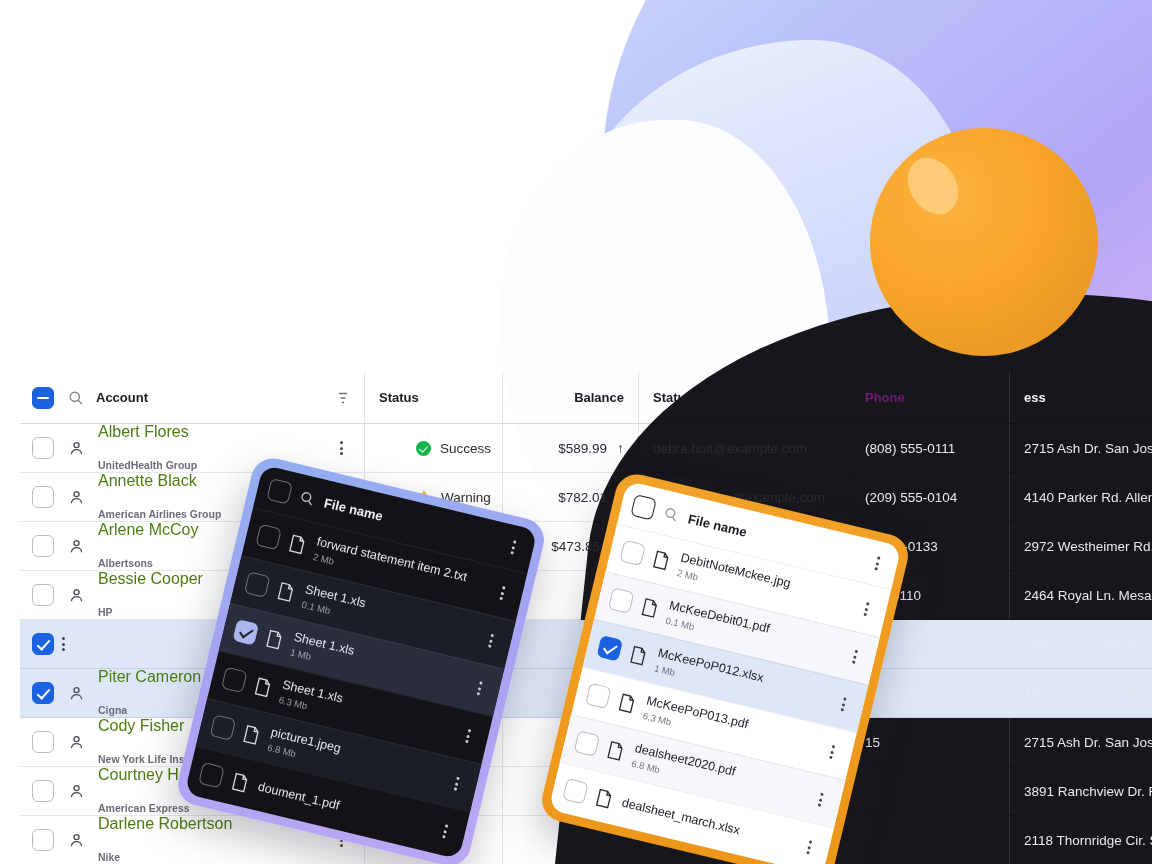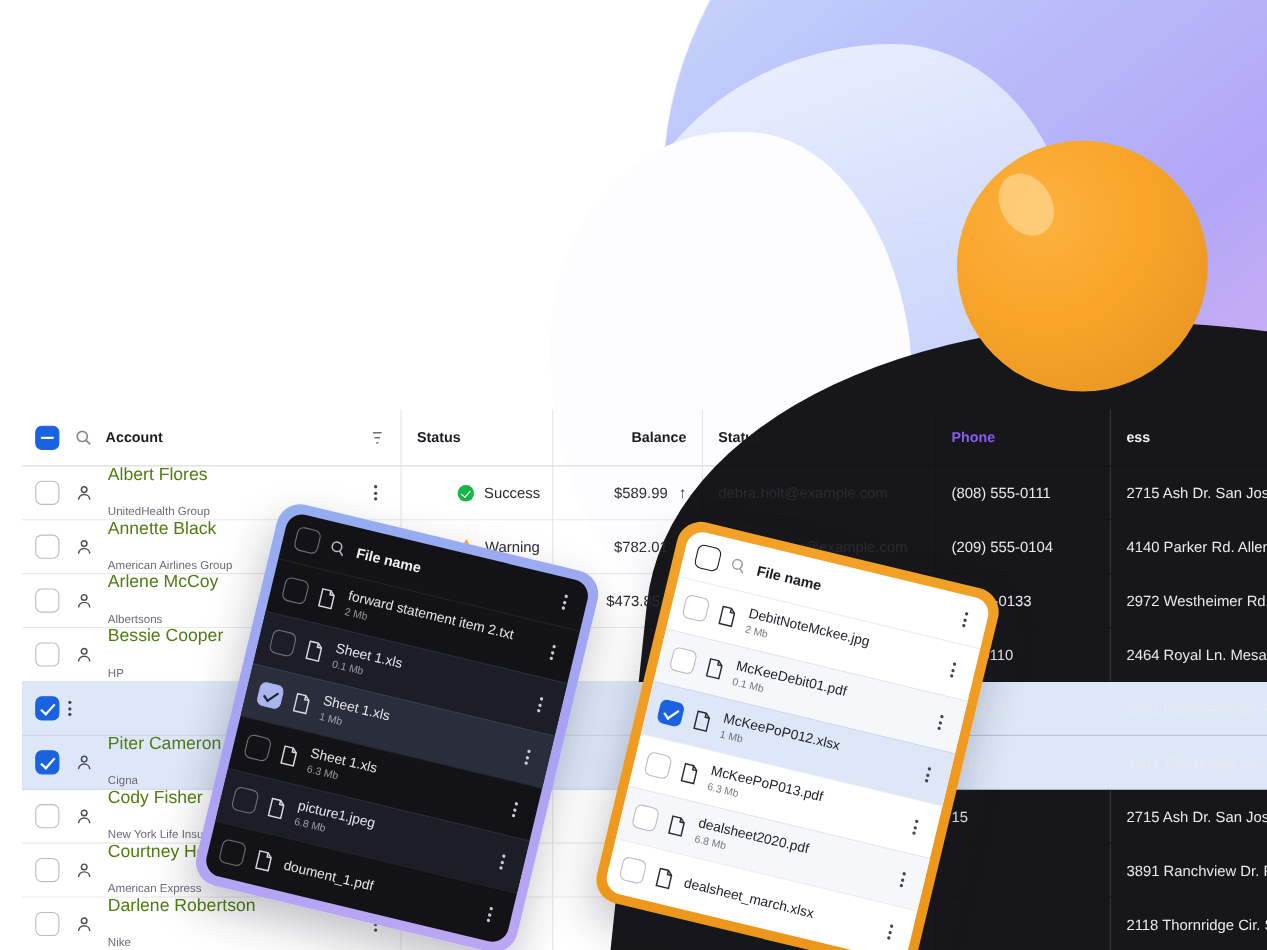--- a/index.html
+++ b/index.html
@@ -148,21 +148,21 @@
     background: #fff;
     border-radius: 1px;
   }
   .cb.dark { border-color: #6d7079; background: transparent; }
   .cb.dark.checked { background: #aab6ee; border-color: #aab6ee; }
   .cb.dark.checked::after { border-color: #22242c; }
 
   .acct-main { display: flex; align-items: center; gap: 13px; flex: 1; min-width: 0; }
   .acct-text { display: flex; flex-direction: column; justify-content: center; min-width: 0; }
   .acct-name { font-size: 16px; color: #4d7c0f; line-height: 1.15; }
-  .acct-org  { font-size: 10.5px; color: #6b6d77; line-height: 1.3; margin-top: 17px; }
+  .acct-org  { font-size: 10.5px; color: #6b6d77; line-height: 1.3; margin-top: 17px; font-weight: bold; }
 
   .icon { flex: none; display: inline-flex; align-items: center; justify-content: center; }
   .kebab {
     width: 18px; height: 18px;
     display: flex; flex-direction: column; align-items: center; justify-content: center; gap: 2.6px;
     flex: none;
   }
   .kebab i { width: 3px; height: 3px; border-radius: 50%; background: #44464f; display: block; }
   .kebab.light i { background: #c9cbd4; }
 
@@ -280,21 +280,21 @@
         </div>
         <div class="cell c-status">
           <span>Status</span>
         </div>
         <div class="cell c-balance">
           <span>Balance</span>
         </div>
         <div class="cell c-email">
           <span>Status</span>
         </div>
-        <div class="cell c-phone dark-hdr" style="color:#8b5cf6;border-right-color:rgba(255,255,255,0.13);">
+        <div class="cell c-phone dark-hdr" style="color:#701a75;border-right-color:rgba(255,255,255,0.13);">
           <span>Phone</span>
         </div>
         <div class="cell c-address dark-hdr" style="color:#f2f2f6;">
           <span>ess</span>
         </div>
       </div>
     </div>
 
     <div class="tbody" id="tbody">
         <div class="trow">

